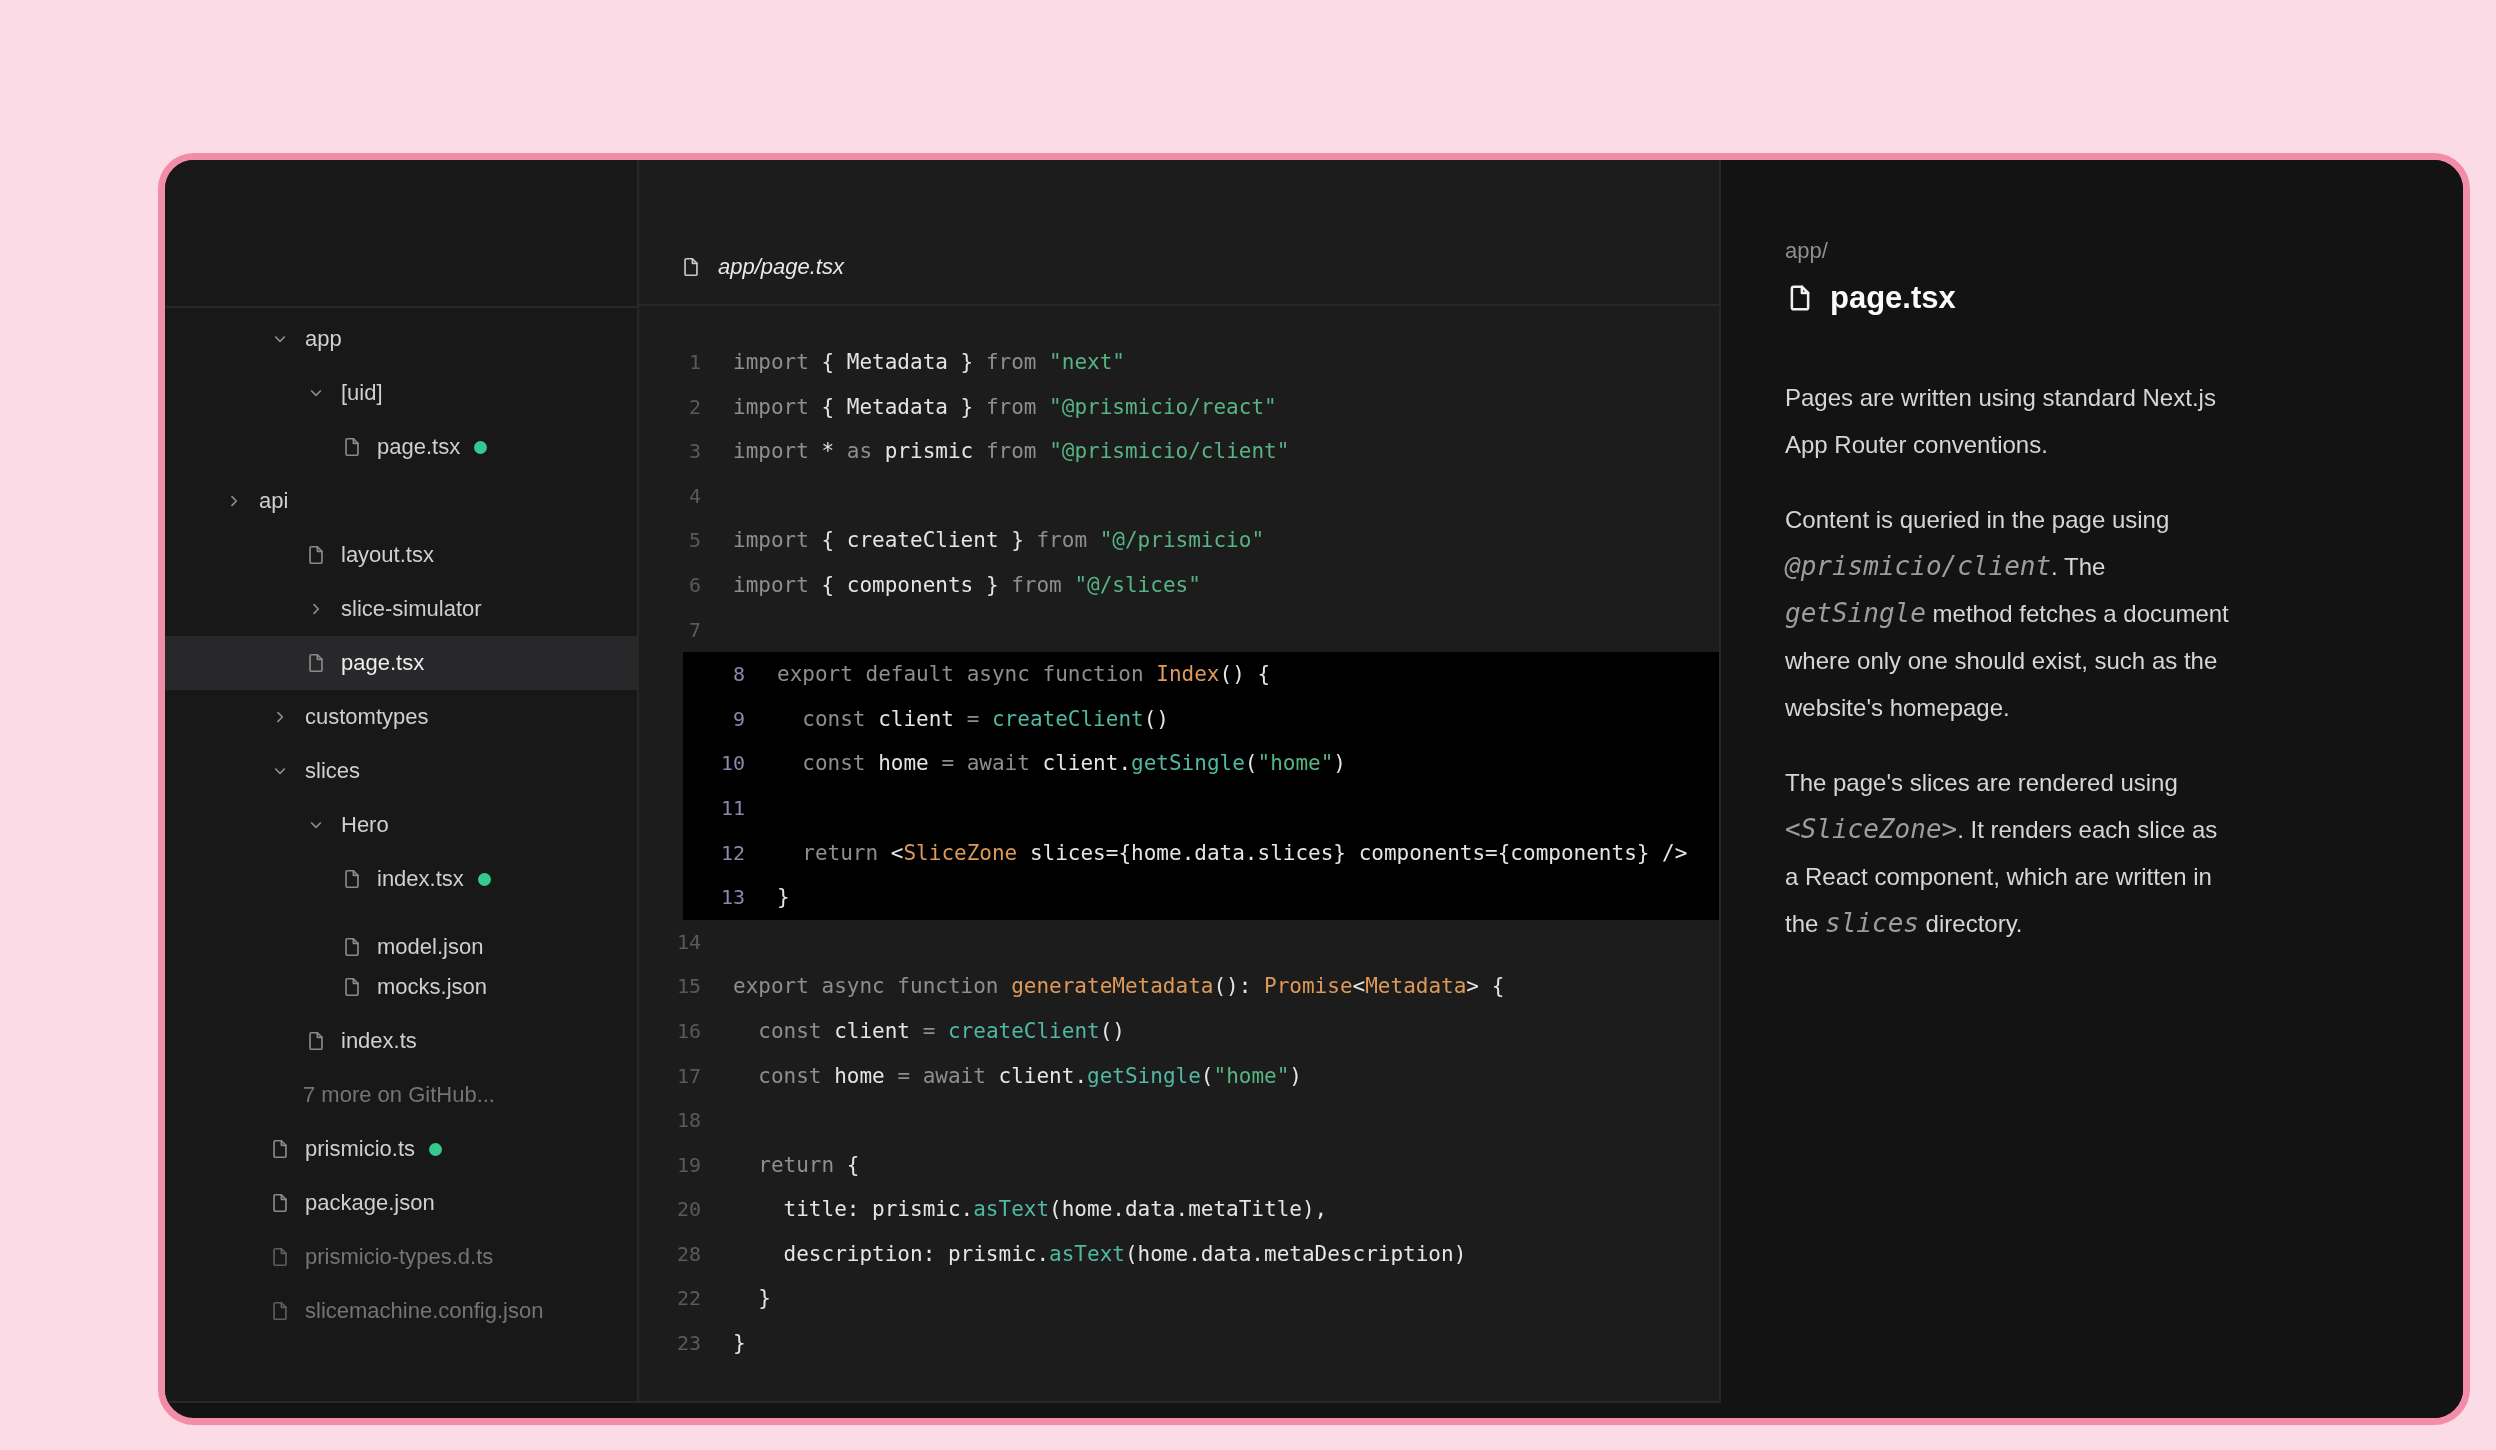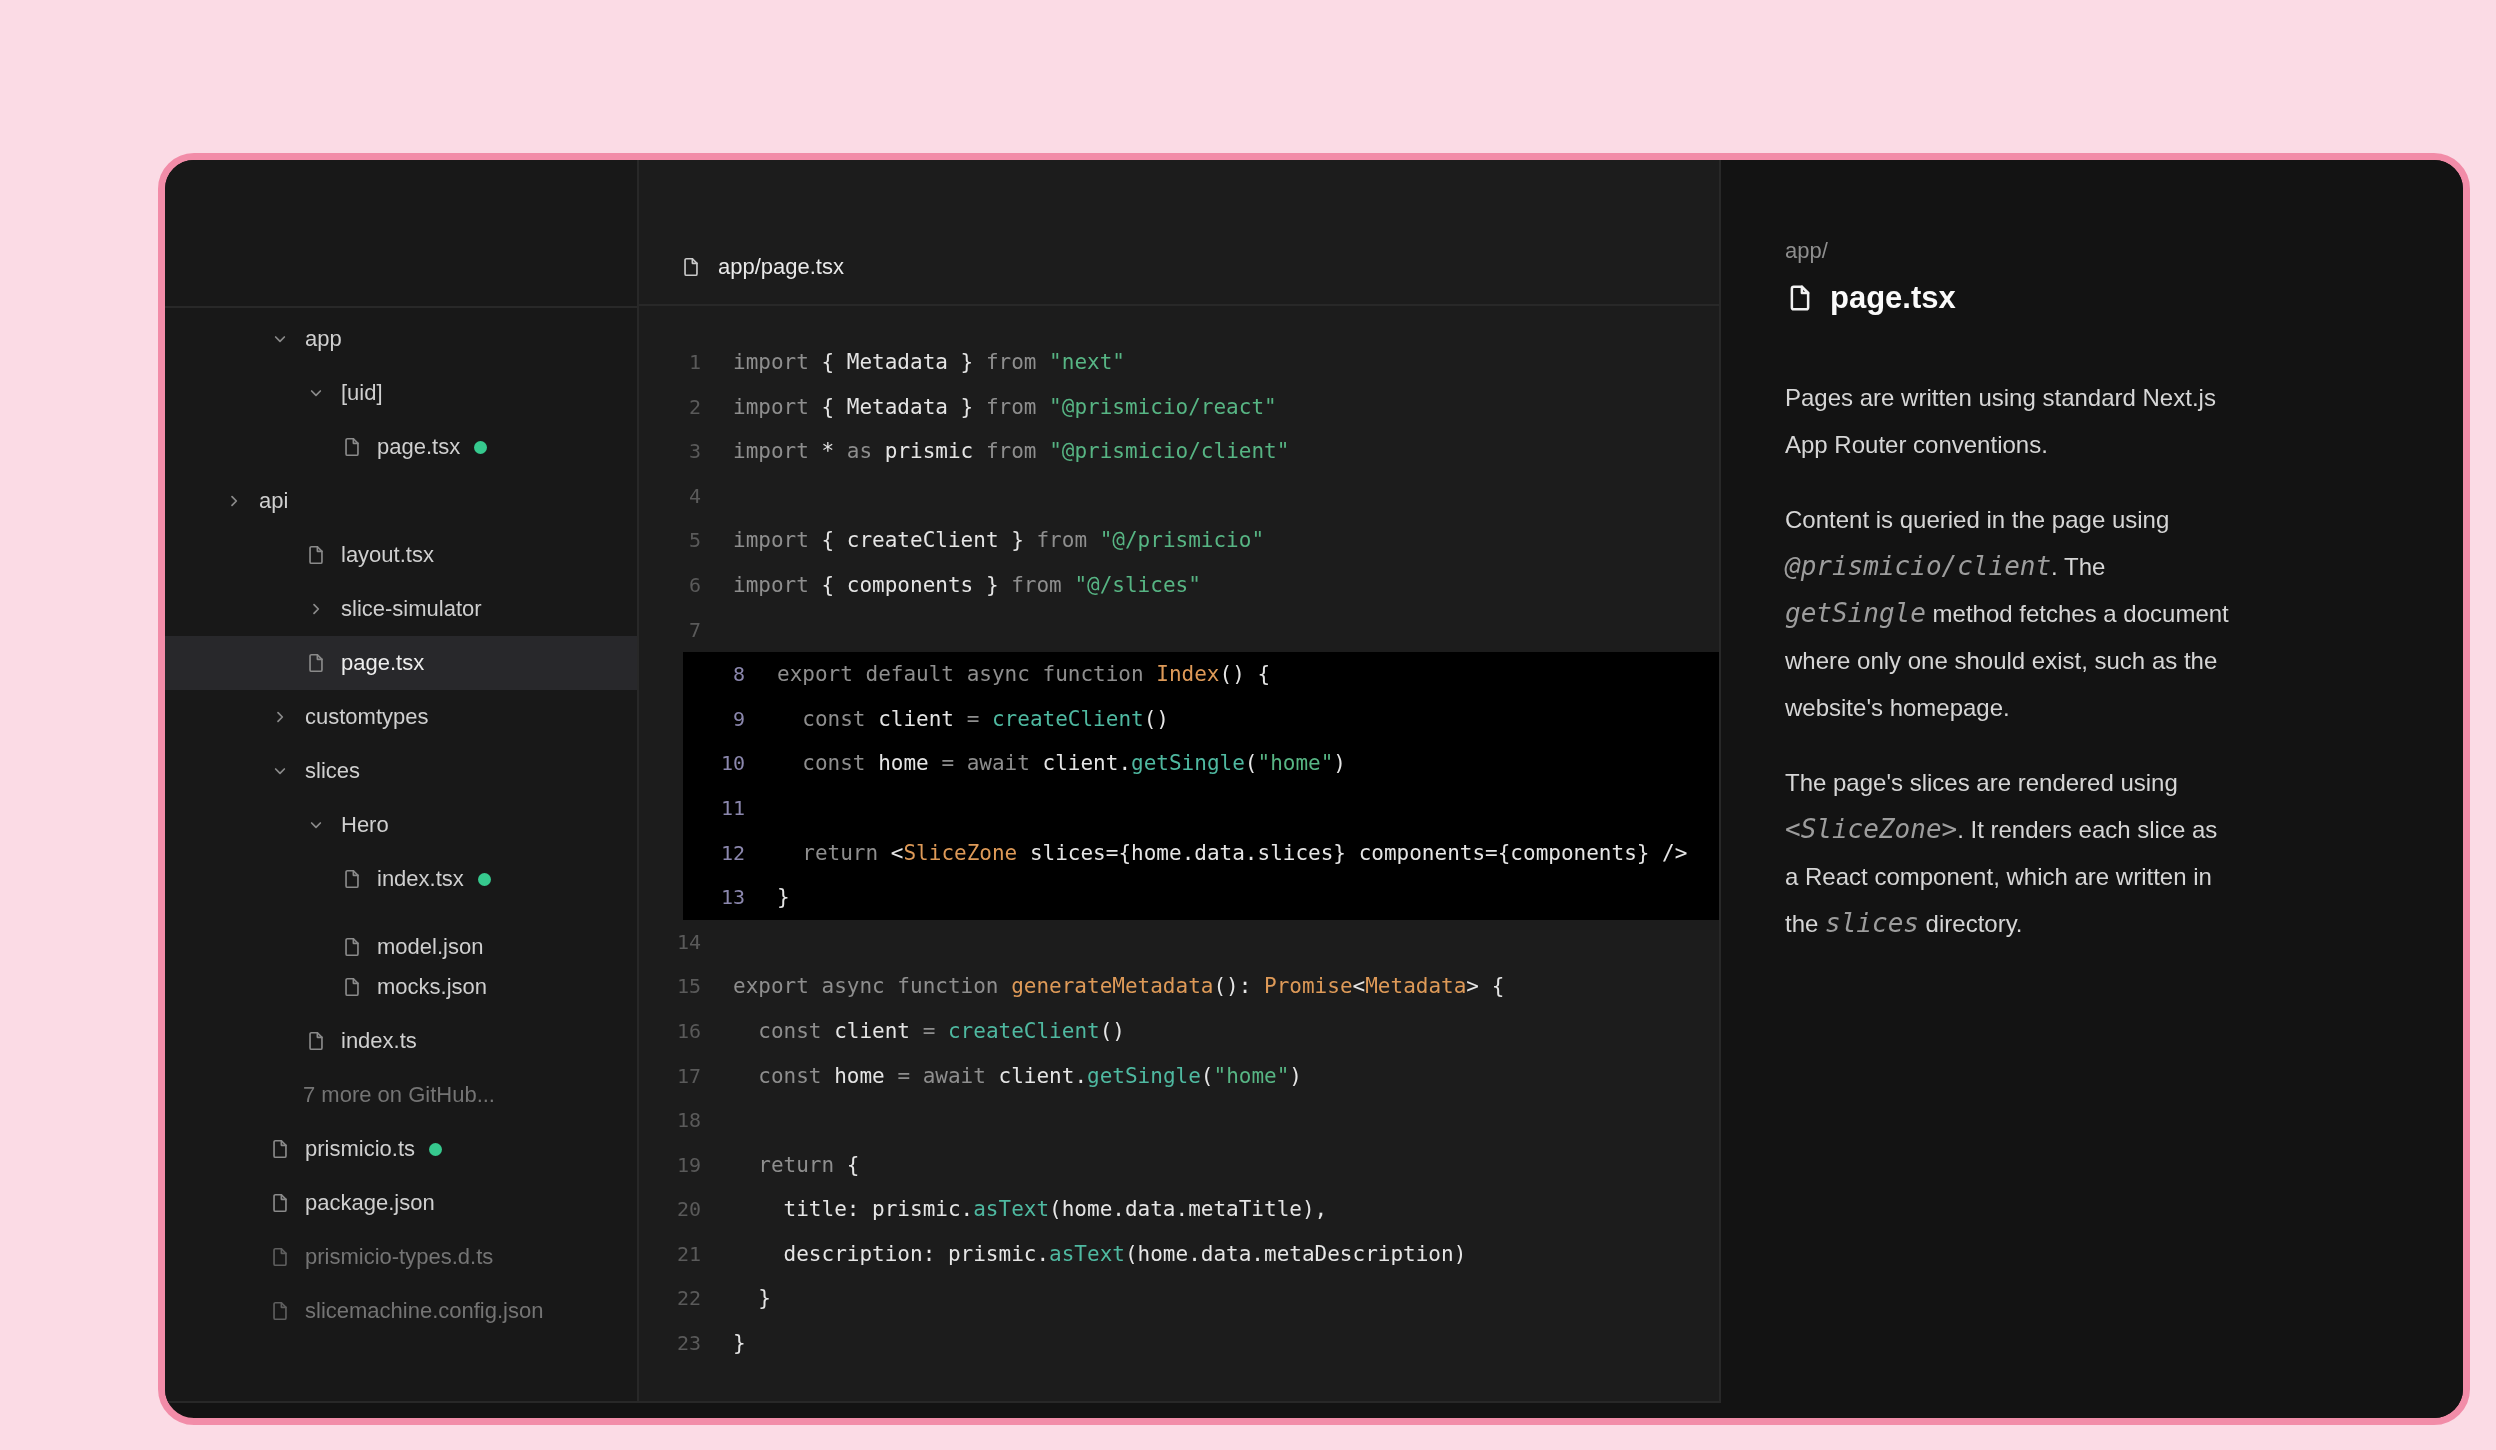--- a/index.html
+++ b/index.html
@@ -42,21 +42,21 @@
   
   .editor{
     width:1082px;flex:none;height:1243px;box-sizing:border-box;
     background:#1C1C1C;border-right:2px solid #282828;border-bottom:2px solid #282828;
     display:flex;flex-direction:column;
   }
   .tabbar{
     height:146px;flex:none;box-sizing:border-box;border-bottom:2px solid #282828;
     display:flex;align-items:flex-end;padding:0 0 24px 40px;
   }
-  .tab{display:flex;align-items:center;gap:15px;color:#E9E9E9;font-size:22px;}
+  .tab{display:flex;align-items:center;gap:15px;color:#E9E9E9;font-size:22px;font-style:italic;}
   .tab .icon{width:24px;height:24px;color:#C9C9C9;display:flex;align-items:center;justify-content:center;}
   .code{
     flex:1;overflow:hidden;padding-top:34px;
     font-family:"DejaVu Sans Mono", monospace;font-size:21px;
   }
   .code-row{height:44.6px;line-height:44.6px;white-space:pre;overflow:hidden;}
   .code-row.hl{background:#000000;margin-left:44px;}
   .ln{display:inline-block;width:62px;text-align:right;color:#5A5A5A;font-size:20px;}
   .hl .ln{color:#8B87AD;}
   .cl{margin-left:32px;}
@@ -279,21 +279,21 @@
           <div class="code-row hl"><span class="ln">11</span><span class="cl"></span></div>
           <div class="code-row hl"><span class="ln">12</span><span class="cl"><span class="p">  </span><span class="k">return </span><span class="p">&lt;</span><span class="f">SliceZone</span><span class="p"> slices={home.data.slices} components={components} /&gt;</span></span></div>
           <div class="code-row hl"><span class="ln">13</span><span class="cl"><span class="p">}</span></span></div>
           <div class="code-row"><span class="ln">14</span><span class="cl"></span></div>
           <div class="code-row"><span class="ln">15</span><span class="cl"><span class="k">export async function </span><span class="f">generateMetadata</span><span class="p">(): </span><span class="f">Promise</span><span class="p">&lt;</span><span class="f">Metadata</span><span class="p">&gt; {</span></span></div>
           <div class="code-row"><span class="ln">16</span><span class="cl"><span class="p">  </span><span class="k">const </span><span class="p">client </span><span class="k">= </span><span class="m">createClient</span><span class="p">()</span></span></div>
           <div class="code-row"><span class="ln">17</span><span class="cl"><span class="p">  </span><span class="k">const </span><span class="p">home </span><span class="k">= await </span><span class="p">client.</span><span class="m">getSingle</span><span class="p">(</span><span class="s">"home"</span><span class="p">)</span></span></div>
           <div class="code-row"><span class="ln">18</span><span class="cl"></span></div>
           <div class="code-row"><span class="ln">19</span><span class="cl"><span class="p">  </span><span class="k">return </span><span class="p">{</span></span></div>
           <div class="code-row"><span class="ln">20</span><span class="cl"><span class="p">    title: prismic.</span><span class="m">asText</span><span class="p">(home.data.metaTitle),</span></span></div>
-          <div class="code-row"><span class="ln">21</span><span class="cl"><span class="p">    description: prismic.</span><span class="m">asText</span><span class="p">(home.data.metaDescription)</span></span></div>
+          <div class="code-row"><span class="ln">28</span><span class="cl"><span class="p">    description: prismic.</span><span class="m">asText</span><span class="p">(home.data.metaDescription)</span></span></div>
           <div class="code-row"><span class="ln">22</span><span class="cl"><span class="p">  }</span></span></div>
           <div class="code-row"><span class="ln">23</span><span class="cl"><span class="p">}</span></span></div>
         </div>
     </section>
 
     <aside class="panel">
       <div class="breadcrumb">app/</div>
       <div class="panel-title">
         <span class="icon file">
           <svg viewBox="0 0 24 24">

